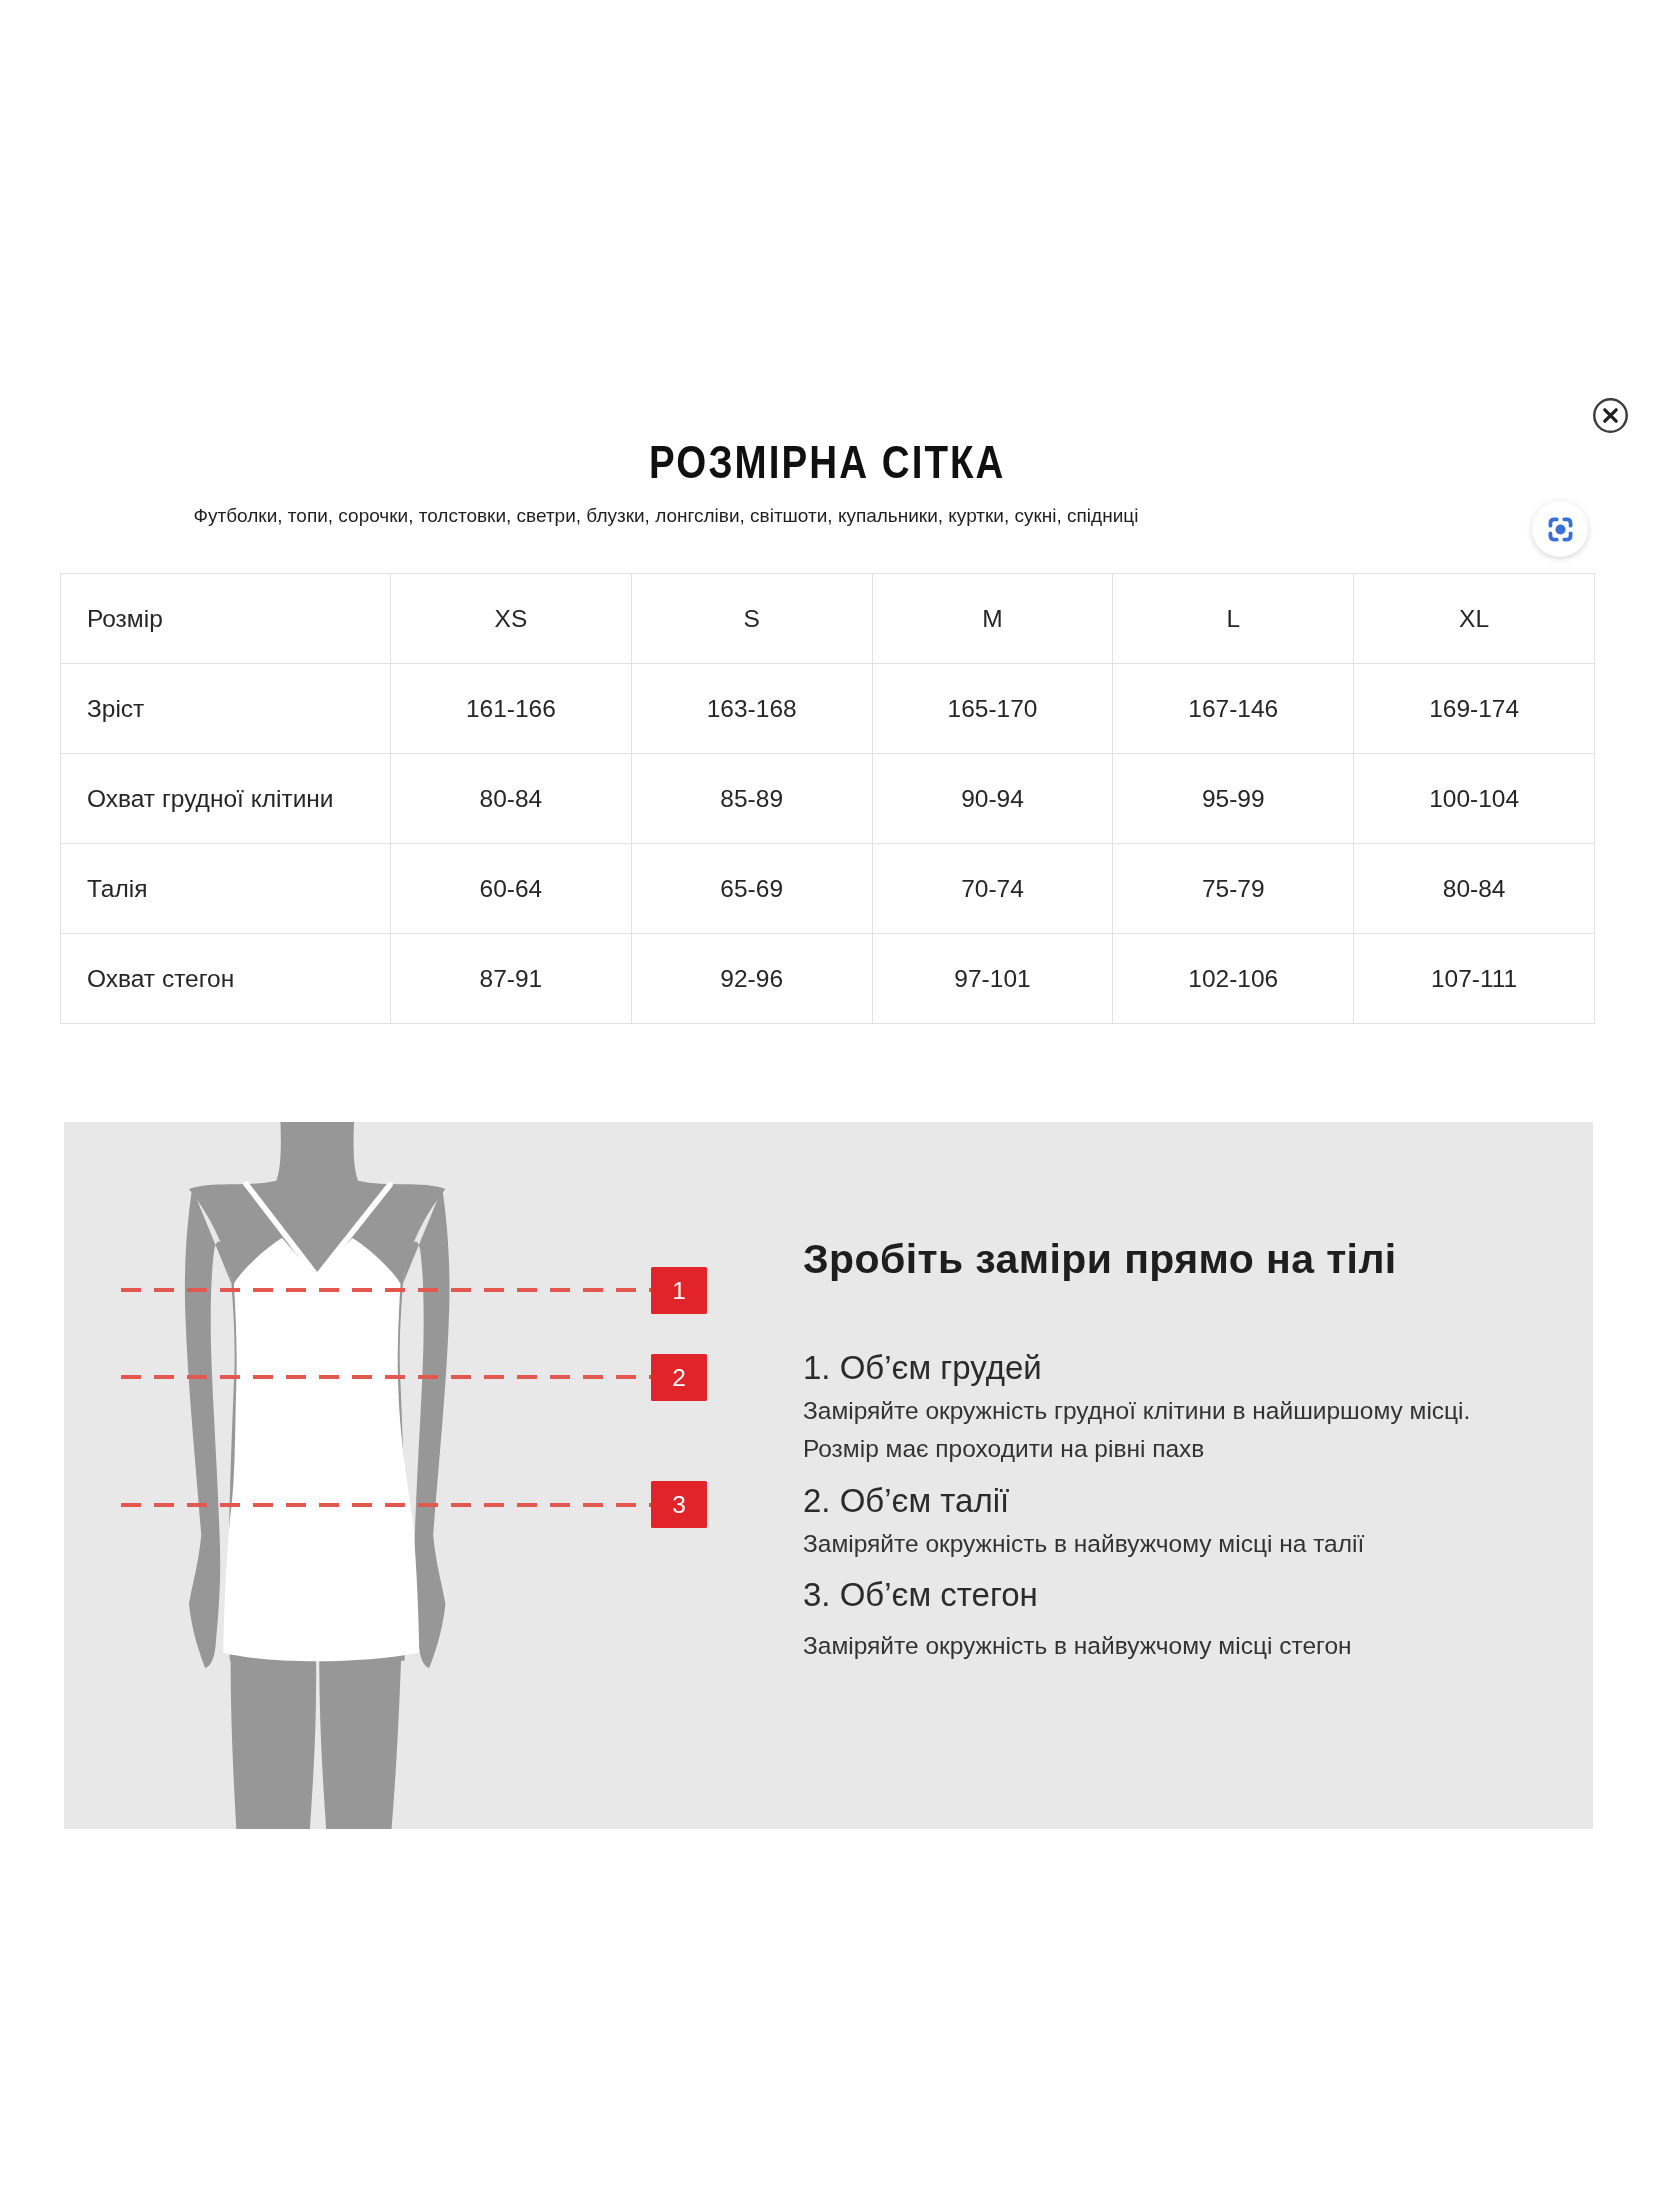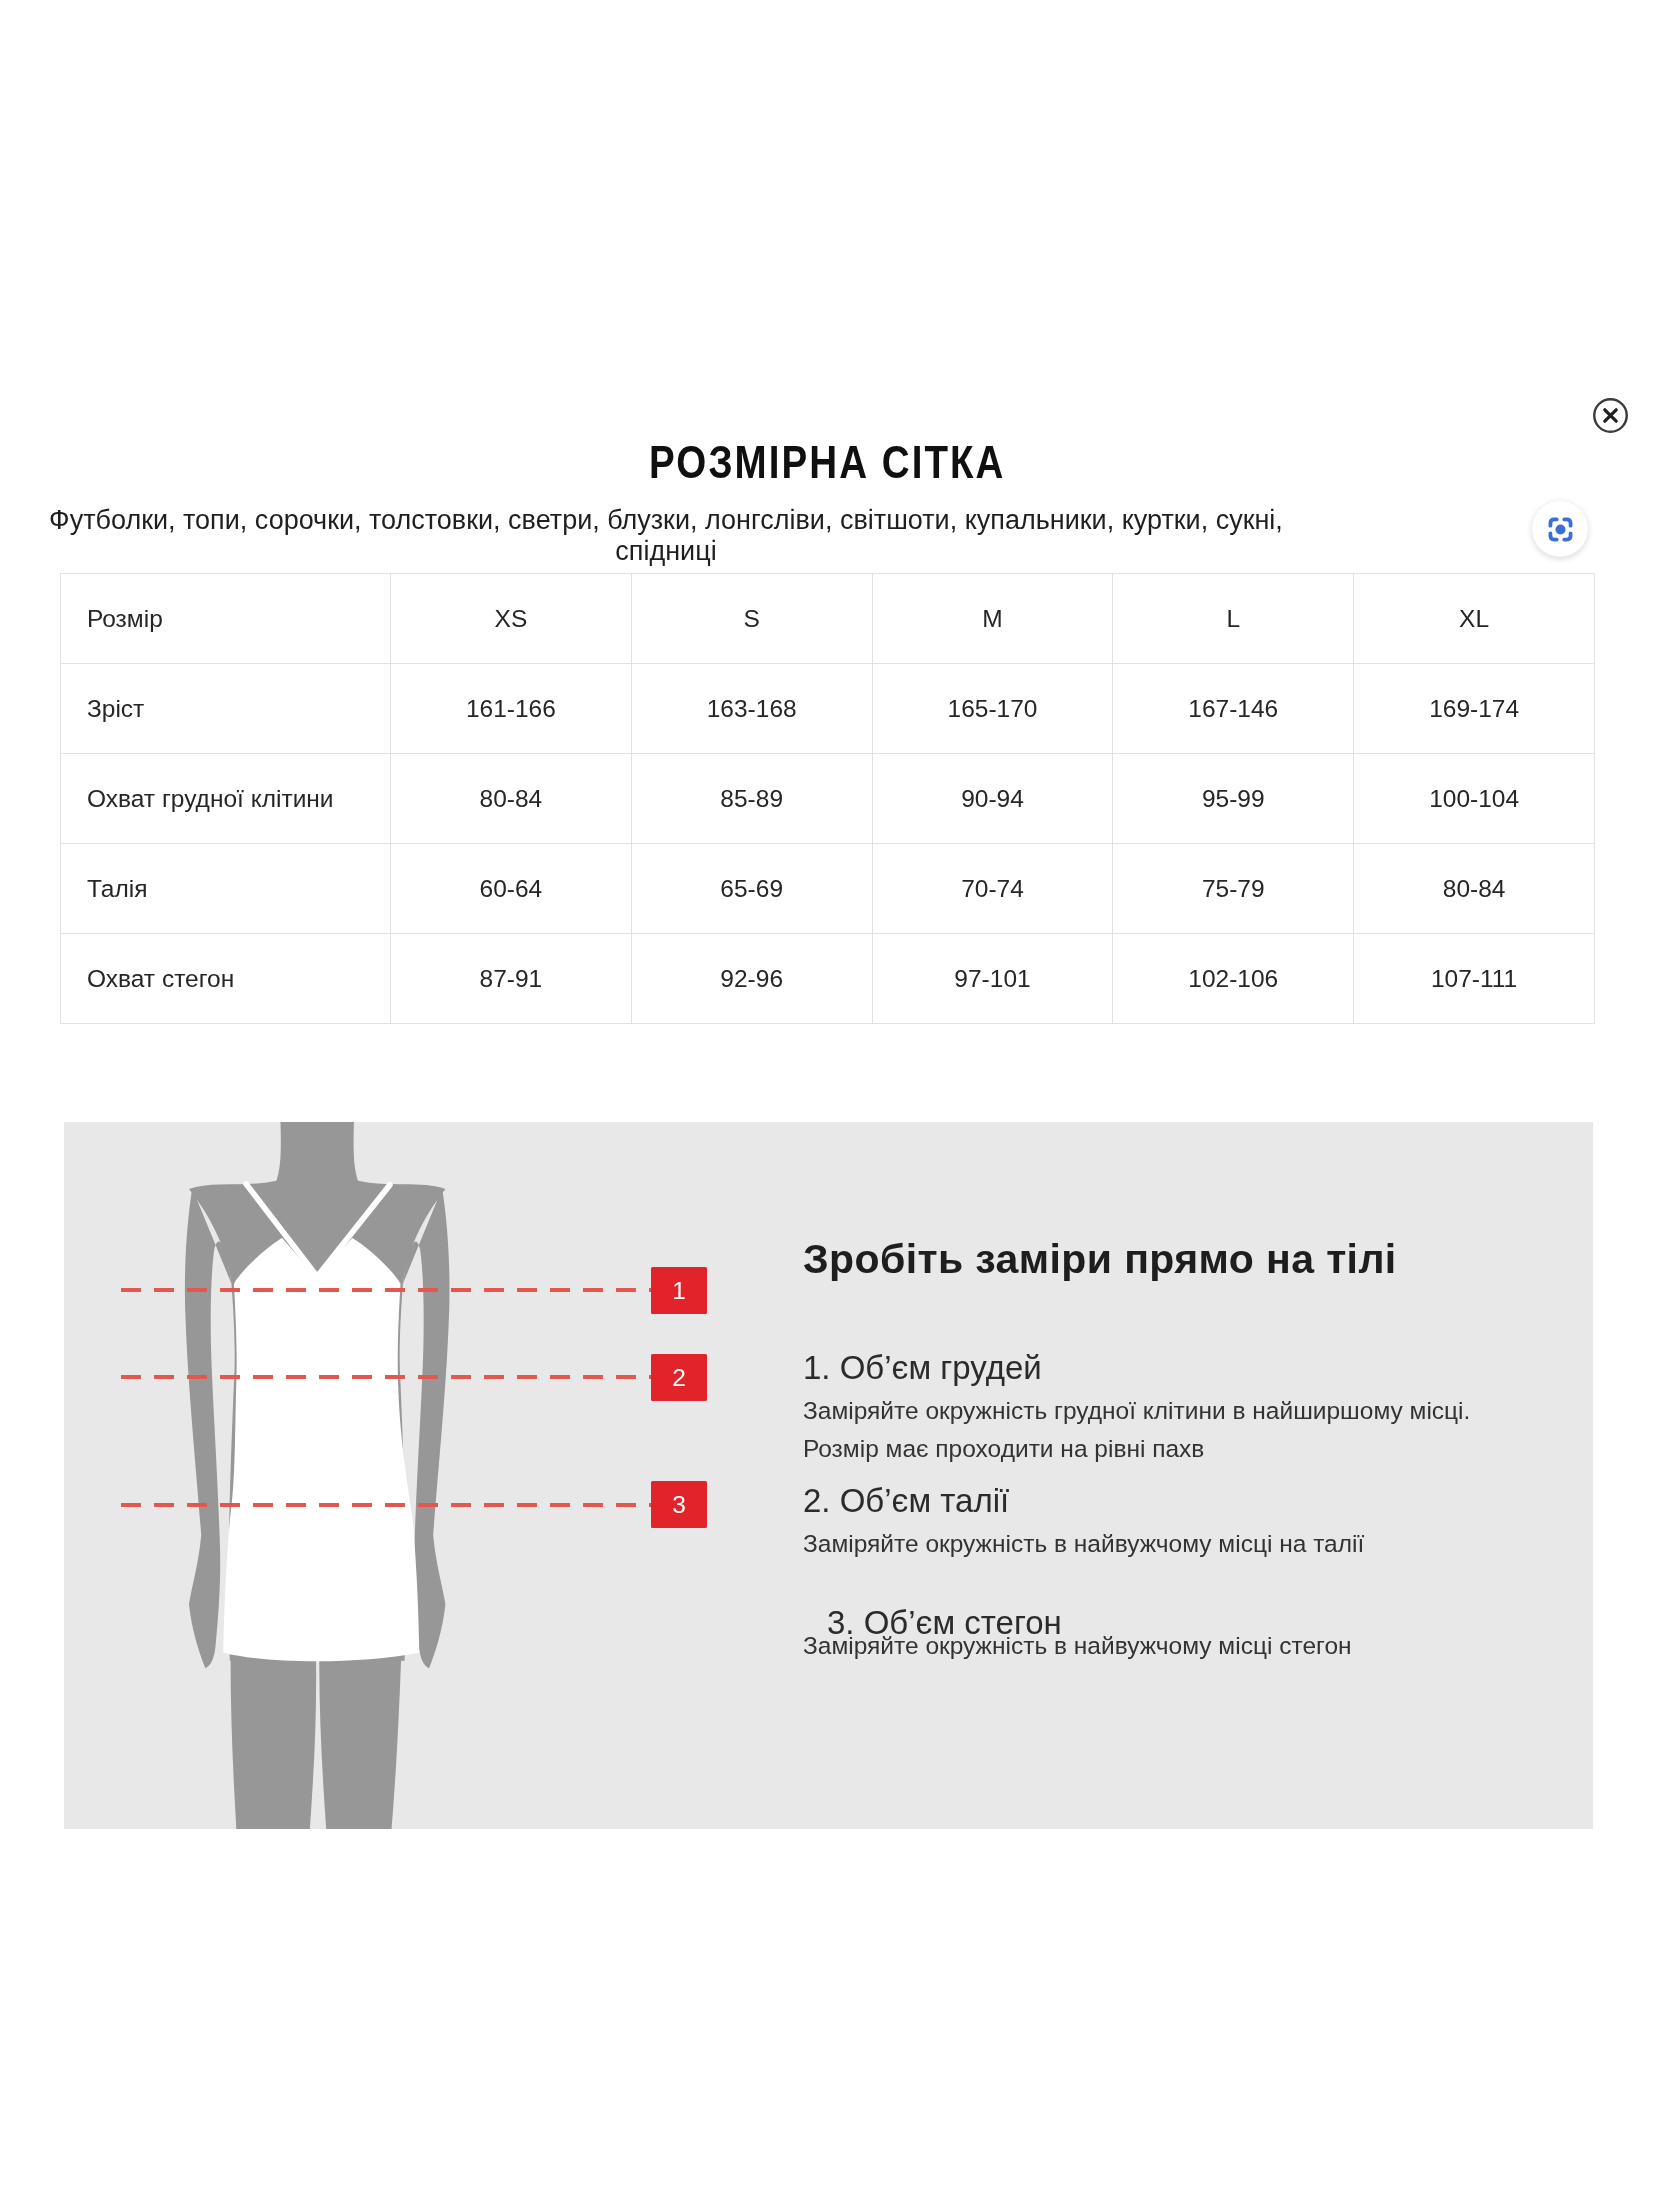--- a/index.html
+++ b/index.html
@@ -5,21 +5,21 @@
   * { margin:0; padding:0; box-sizing:border-box; }
   html,body { width:1654px; height:2205px; background:#ffffff;
     font-family:"Liberation Sans","DejaVu Sans",sans-serif; position:relative; }
 
   
   .page-title-wrap { position:absolute; top:417px; left:0; width:1654px; text-align:center;margin-top:17px; }
   .page-title { display:inline-block; font-size:47px; font-weight:700; color:#101010;
     letter-spacing:2.5px; transform:scaleX(.82); transform-origin:center;
     white-space:nowrap; }
   .page-subtitle { position:absolute; top:505px; left:0; width:1332px; text-align:center;
-    font-size:27px; color:#1f1f1f; }
+    font-size:19px; color:#1f1f1f; }
 
   .close-btn { position:absolute; left:1591px; top:396px; width:39px; height:39px;
     cursor:pointer; background:none; border:none; }
   .lens-btn { position:absolute; left:1532px; top:501px; width:56px; height:56px;
     border-radius:50%; background:#fff; border:none;
     box-shadow:0 1.6px 6.5px rgba(0,0,0,.16); cursor:pointer;
     display:flex; align-items:center; justify-content:center; }
 
   
   table.size-table { position:absolute; left:60px; top:573px; width:1535px;
@@ -40,21 +40,21 @@
     font-size:24.5px; font-weight:500; text-align:center; line-height:47px; }
 
   .guide-heading { position:absolute; left:739px; top:114px; font-size:41px;
     font-weight:700; color:#1e1e1e; letter-spacing:0.4px; white-space:nowrap; }
   .sec-title { position:absolute; left:739px; font-size:33px; font-weight:400;
     color:#2b2b2b; white-space:nowrap; }
   .sec-body { position:absolute; left:739px; width:702px; font-size:24.5px;
     color:#333333; line-height:38px; white-space:pre-line; }
   .s1t { top:227px; } .s1b { top:270px; }
   .s2t { top:360px; } .s2b { top:403px; }
-  .s3t { top:482px;margin-left:24px; } .s3b { top:505px; }
+  .s3t { top:454px; } .s3b { top:505px; }
 </style>
 </head>
 <body>
 
 <button class="close-btn" aria-label="close">
   <svg width="39" height="39" viewBox="0 0 48 48">
     <circle cx="24" cy="24" r="20" fill="none" stroke="#3c3c3c" stroke-width="3"></circle>
     <path d="M17 17 L31 31 M31 17 L17 31" stroke="#1f1f1f" stroke-width="4" stroke-linecap="round"></path>
   </svg>
 </button>

